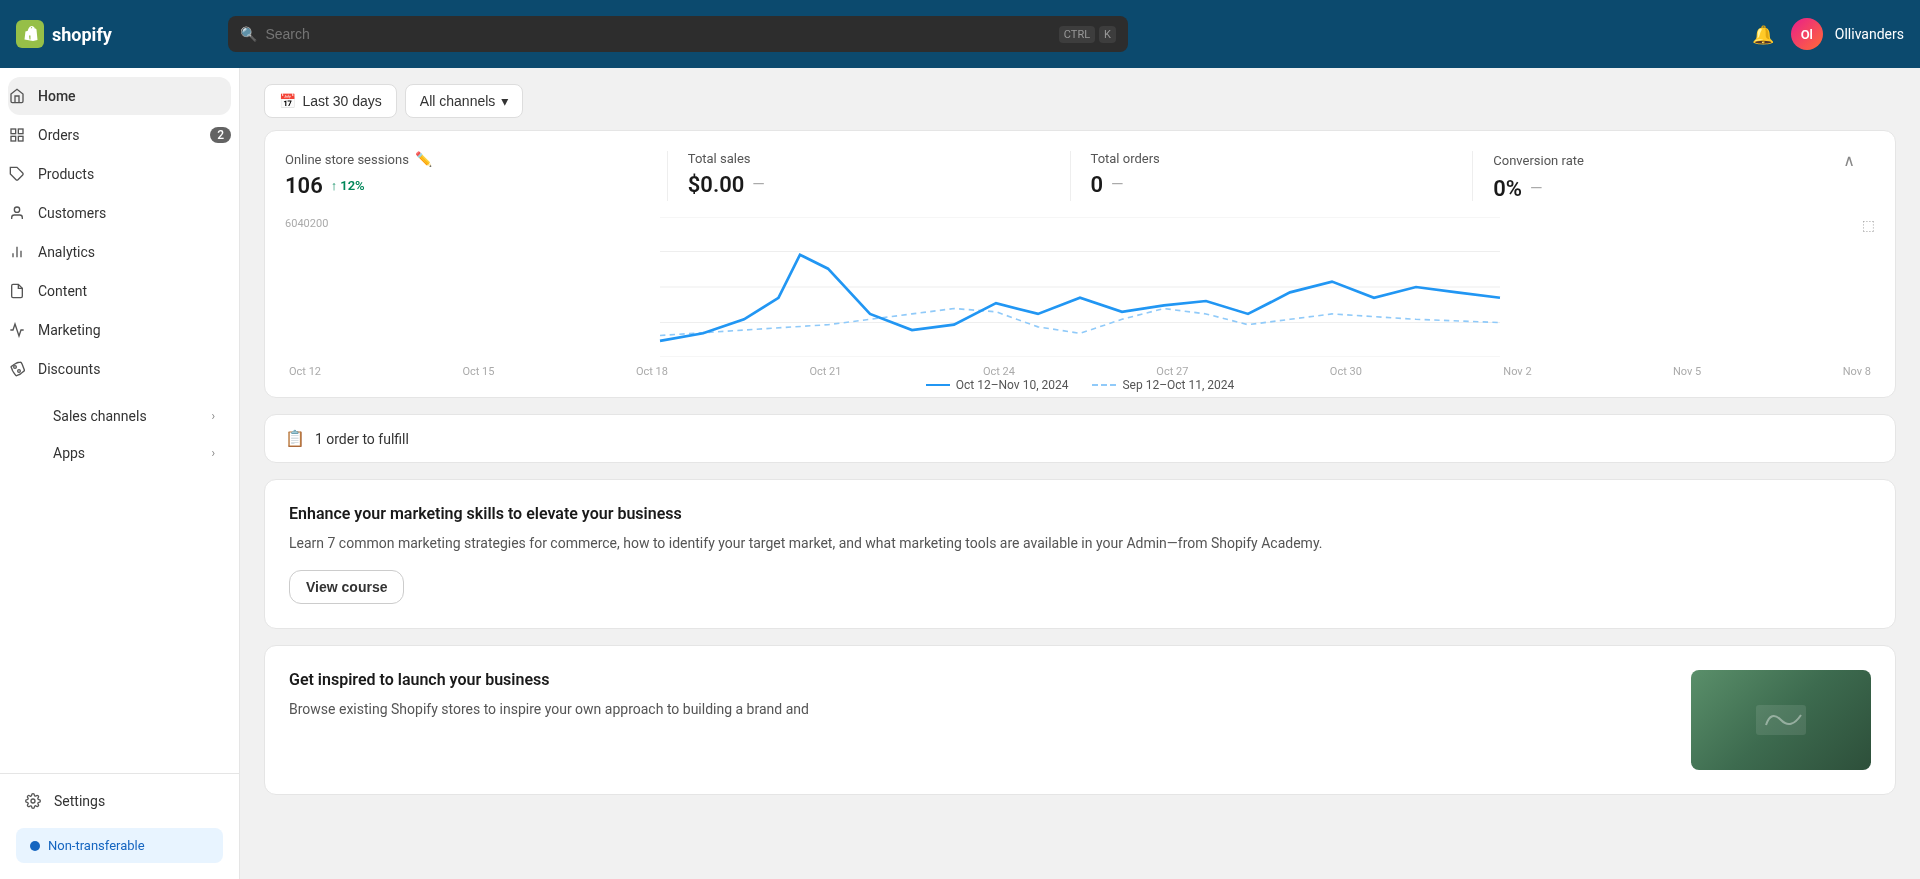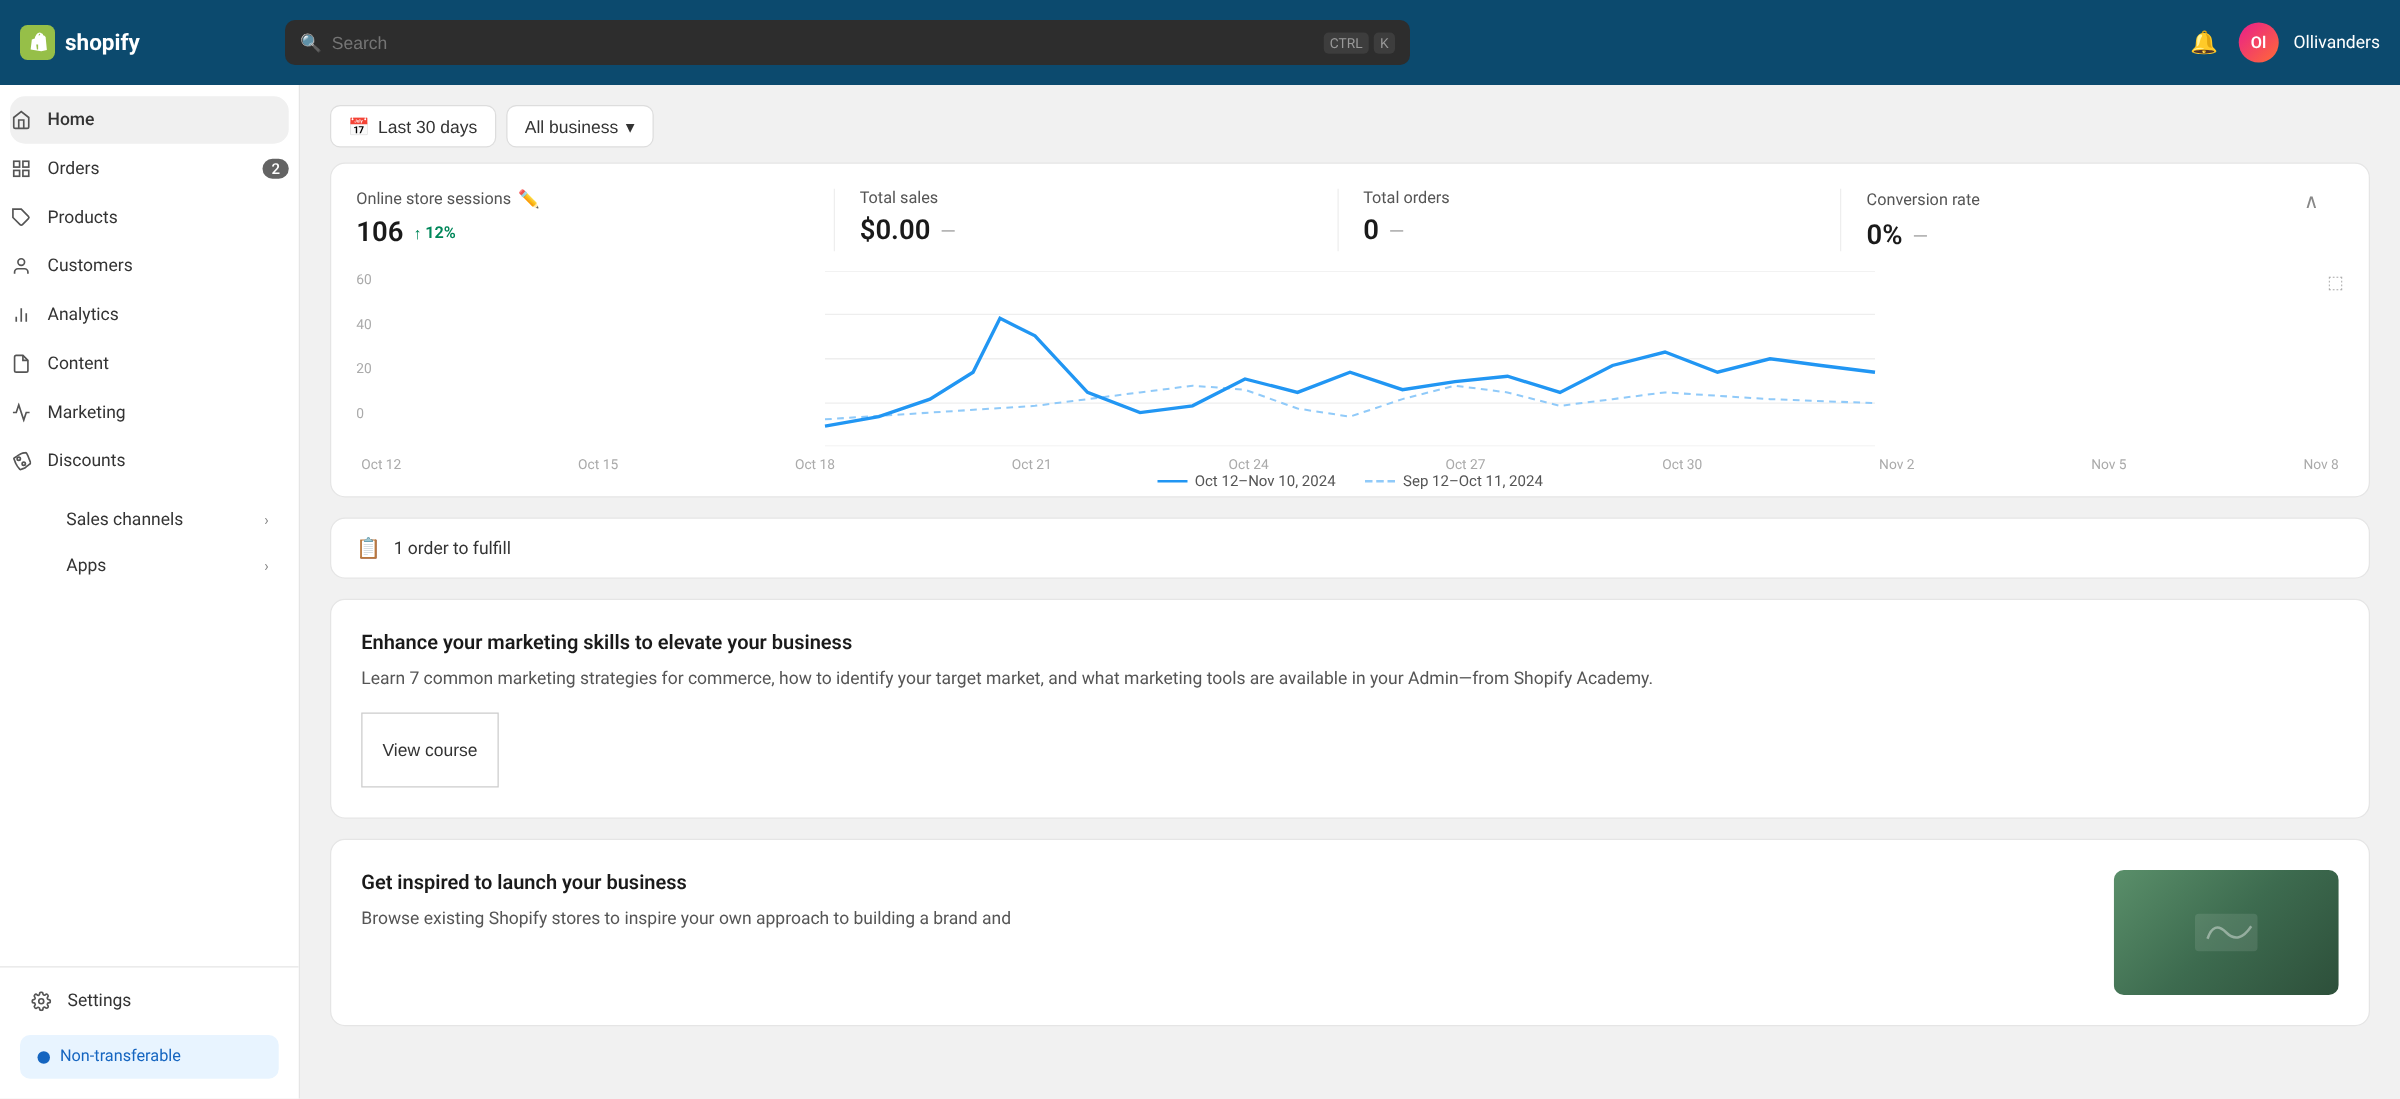--- a/index.html
+++ b/index.html
@@ -300,21 +300,21 @@
     .chart-svg {
       width: 100%;
       height: 140px;
     }
     .chart-yaxis {
       position: absolute;
       left: 0;
       top: 0;
       height: 120px;
       display: flex;
-      flex-direction: column;
+      flex-direction: row;
       justify-content: space-between;
       font-size: 11px;
       color: #aaa;
       padding-right: 8px;
     }
     .chart-xaxis {
       display: flex;
       justify-content: space-between;
       font-size: 11px;
       color: #aaa;
@@ -378,25 +378,26 @@
     }
     .marketing-card p {
       font-size: 14px;
       color: #555;
       line-height: 1.5;
       margin-bottom: 16px;
     }
     .view-course-btn {
       background: white;
       border: 1px solid #ccc;
-      border-radius: 0;
-      padding: 21px 16px;
+      border-radius: 12px;
+      padding: 8px 16px;
       font-size: 14px;
       cursor: pointer;
       color: #333;
+      font-weight: bold;
     }
 
     
     .inspire-card {
       background: white;
       border-radius: 12px;
       padding: 24px;
       border: 1px solid #e5e5e5;
       display: flex;
       gap: 20px;
@@ -587,21 +588,21 @@
   </div>
 
   <div class="main-content">
 
     <div class="filter-bar">
       <button class="filter-btn">
         <span>📅</span>
         <span>Last 30 days</span>
       </button>
       <button class="filter-btn">
-        <span>All business</span>
+        <span>All channels</span>
         <span>▾</span>
       </button>
     </div>
 
     <div class="stats-card">
       <div class="stats-row">
         <div class="stat-item">
           <div class="stat-label">
             <span>Online store sessions</span>
             <span class="stat-edit-icon">✏️</span>

